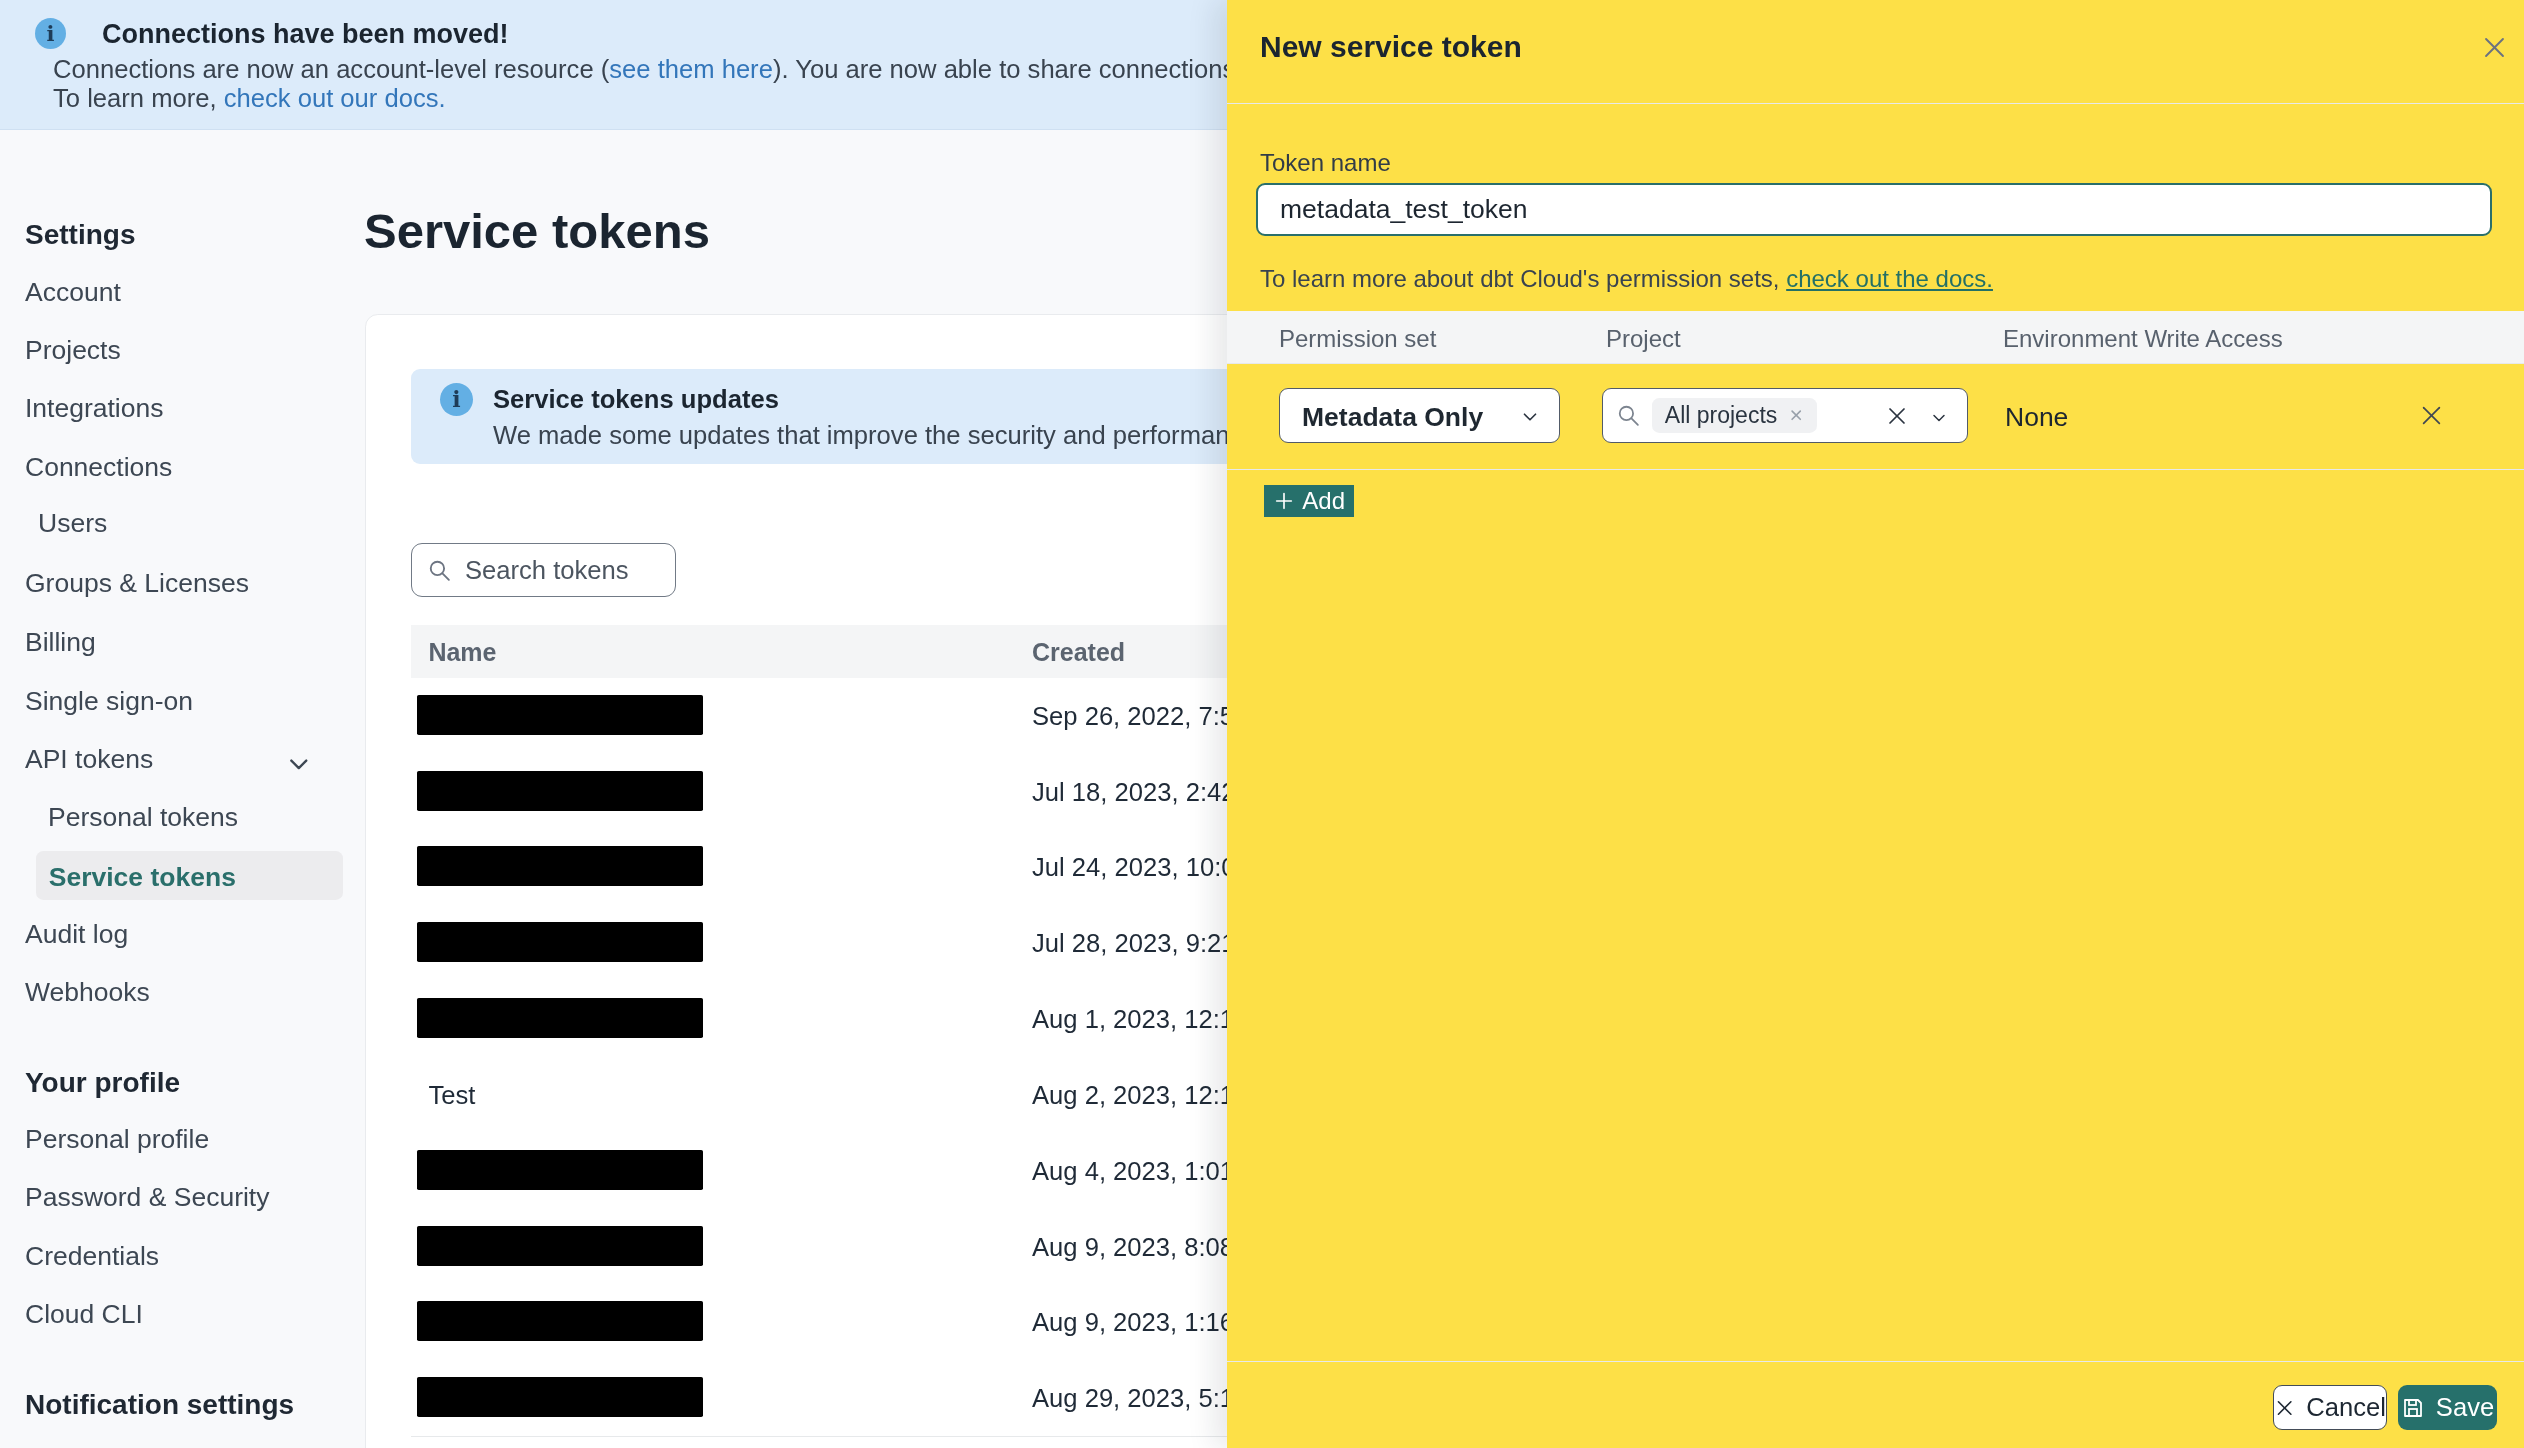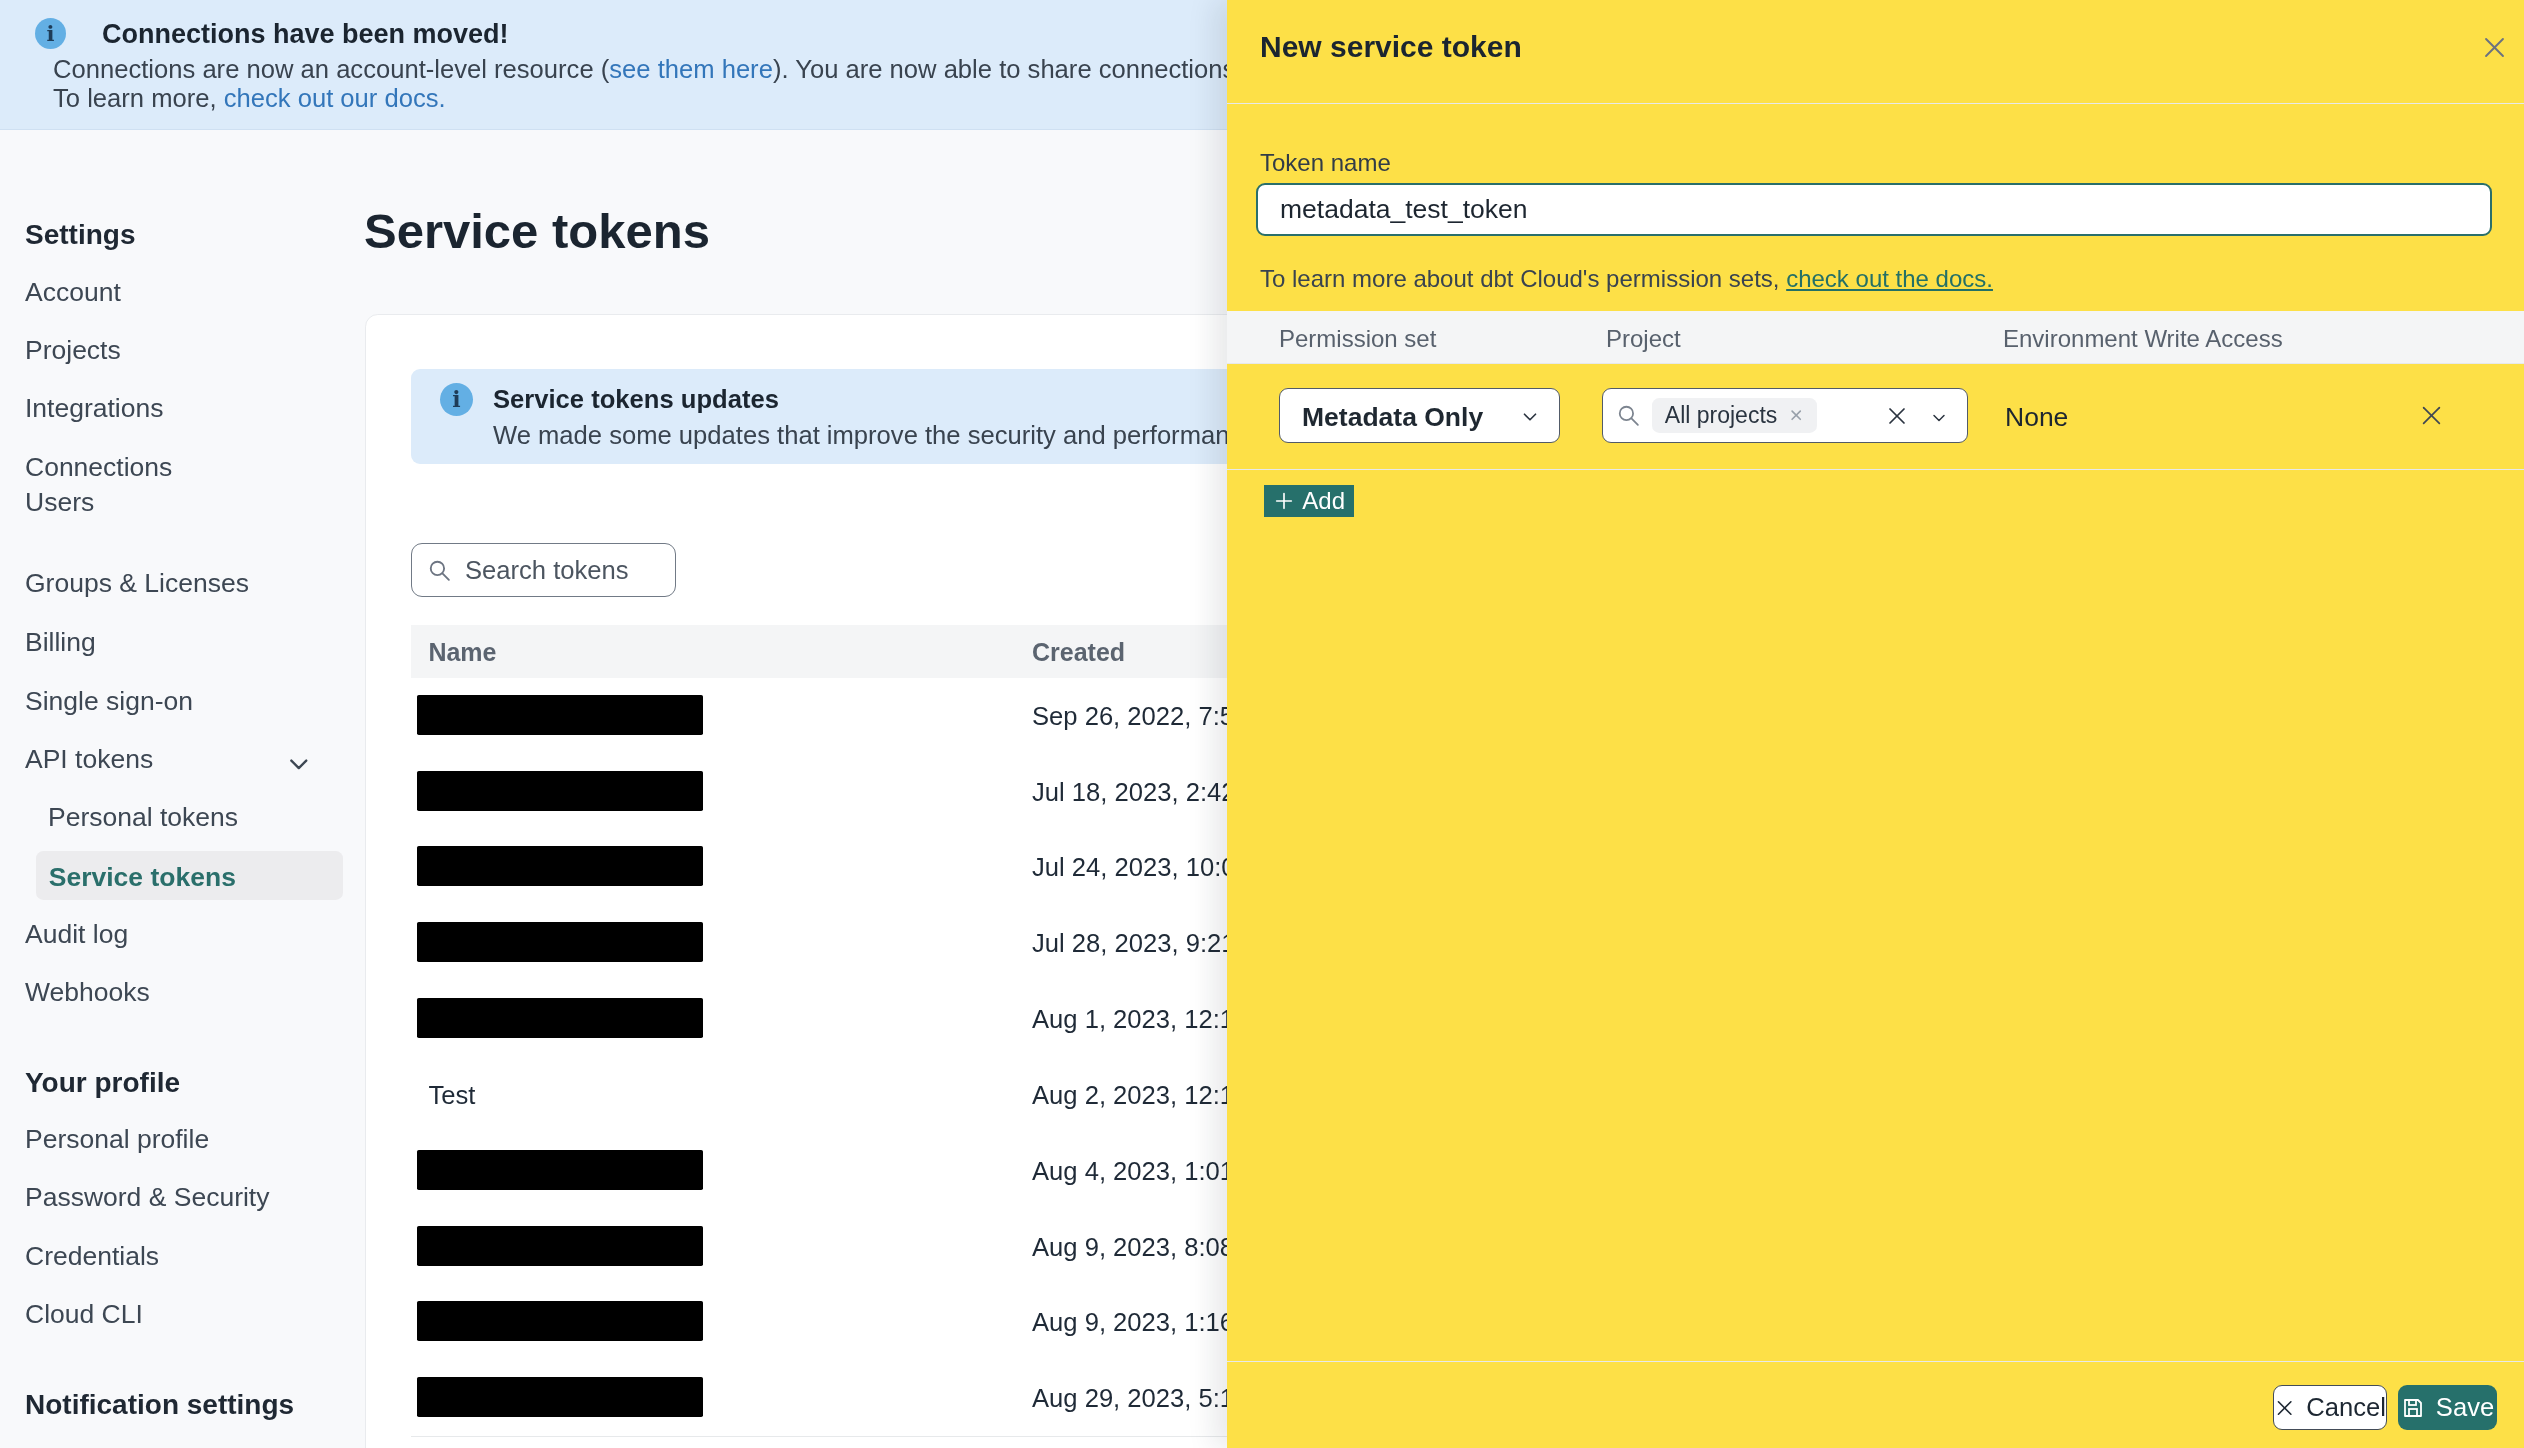--- a/index.html
+++ b/index.html
@@ -95,21 +95,21 @@
       <span>To learn more, </span><a class="blue-link">check out our docs.</a>
     </div>
   </div>
 
   <div>
     <div class="side-h" style="top:219px;">Settings</div>
     <div class="side-item" style="top:277px;">Account</div>
     <div class="side-item" style="top:335px;">Projects</div>
     <div class="side-item" style="top:393px;">Integrations</div>
     <div class="side-item" style="top:452px;">Connections</div>
-    <div class="side-item" style="top:487px;">Users</div>
+    <div class="side-item" style="top:508px;margin-left:13px;">Users</div>
     <div class="side-item" style="top:568px;">Groups &amp; Licenses</div>
     <div class="side-item" style="top:627px;">Billing</div>
     <div class="side-item" style="top:686px;">Single sign-on</div>
     <div class="side-item" style="top:744px;">API tokens</div>
     <div class="side-chevron">
       <svg width="25.6" height="25.6" viewBox="0 0 24 24">
           <polyline points="5,9 12,16 19,9" fill="none" stroke="currentColor" stroke-width="2.2" stroke-linecap="round" stroke-linejoin="round"></polyline>
         </svg>
     </div>
     <div class="side-item side-sub" style="top:802px;">Personal tokens</div>

